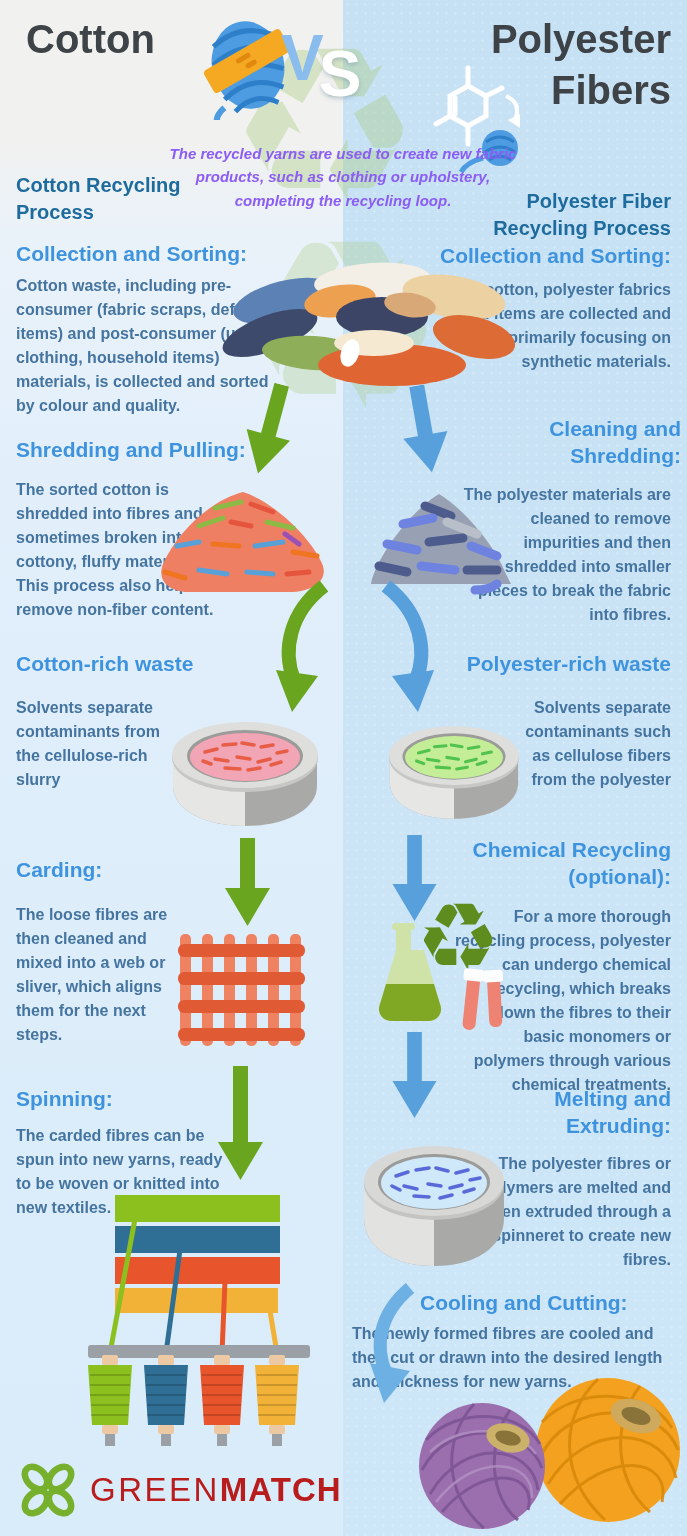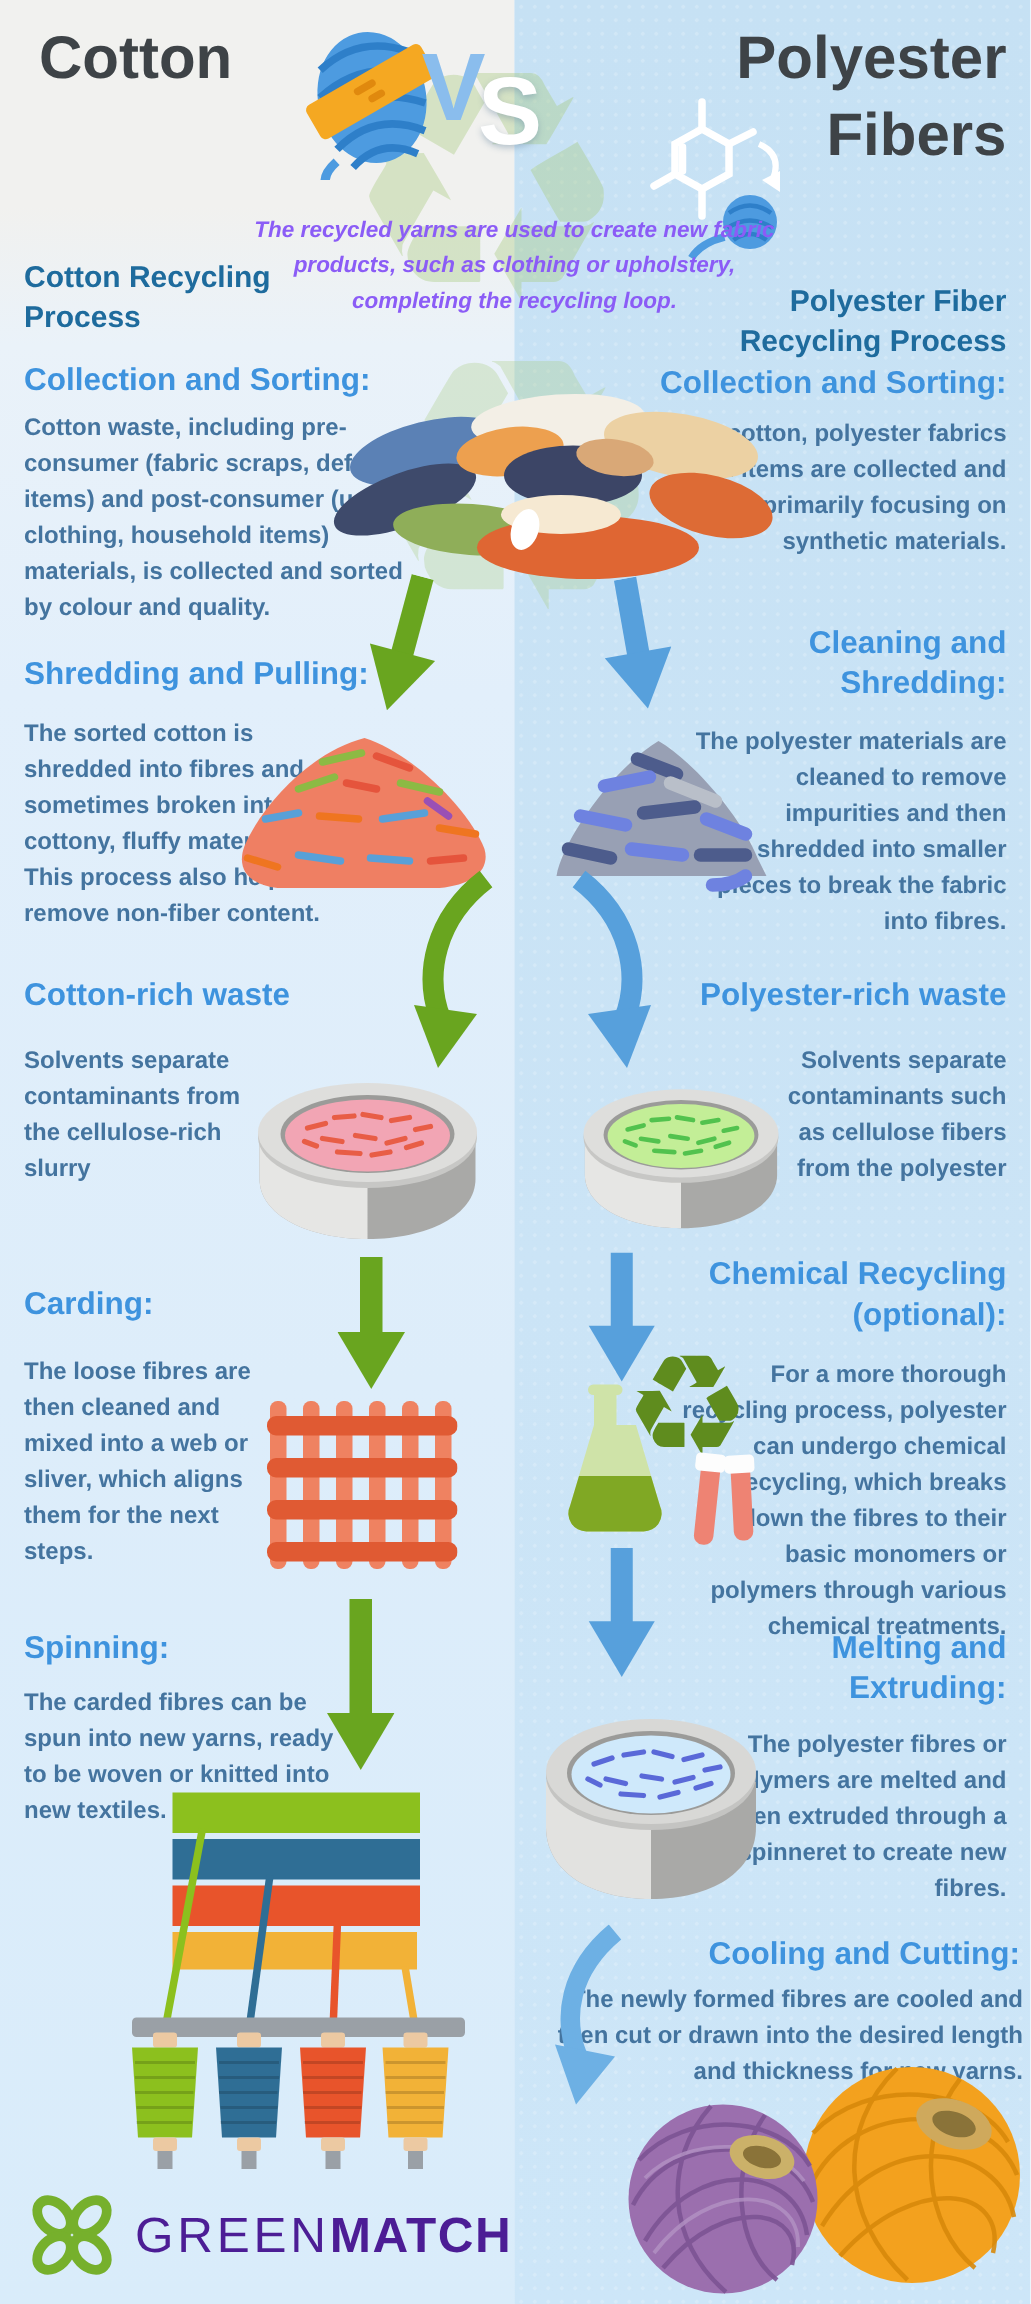--- a/index.html
+++ b/index.html
@@ -22,23 +22,23 @@
   .vs{left:281px;top:26px;white-space:nowrap;}
   .vs span{font-size:64px;font-weight:bold;line-height:1;}
   .vs-v{color:#8abded;}
   .vs-s{color:#ffffff;position:relative;top:16px;left:-5px;text-shadow:0 2px 4px rgba(110,140,165,0.45);}
   .subtitle{left:155px;top:142px;width:376px;text-align:center;font-style:italic;
     font-size:15px;font-weight:600;color:#8b5cf6;line-height:1.55;}
   .col-header{font-size:20px;font-weight:bold;color:#1e6b9d;line-height:1.35;}
   .h-blue{font-size:21px;font-weight:bold;color:#3e93de;line-height:1.3;}
   .body-txt{font-size:16px;font-weight:600;color:#44749f;line-height:1.5;}
   .r{text-align:right;}
-  .c{text-align:right;}
+  .c{text-align:left;}
   .footer-logo{left:20px;top:1462px;display:flex;align-items:center;}
-  .brand{font-size:33px;color:#4c1d95;margin-left:14px;letter-spacing:2.5px;}
+  .brand{font-size:33px;color:#b91c1c;margin-left:14px;letter-spacing:2.5px;}
   .brand b{letter-spacing:1px;}
   svg{display:block;}
 </style>
 </head>
 <body>
 
 <div class="canvas">
 
   <div class="abs bg-left"></div>
   <div class="abs bg-right"></div>
@@ -114,21 +114,21 @@
 
   <div class="abs h-blue" style="left:16px;top:856px;">Carding:</div>
   <div class="abs body-txt" style="left:16px;top:903px;width:172px;">The loose fibres are then cleaned and mixed into a web or sliver, which aligns them for the next steps.</div>
 
   <div class="abs h-blue" style="left:16px;top:1085px;">Spinning:</div>
   <div class="abs body-txt" style="left:16px;top:1124px;width:222px;">The carded fibres can be spun into new yarns, ready to be woven or knitted into new textiles.</div>
 
   <div class="abs h-blue r" style="right:16px;top:242px;">Collection and Sorting:</div>
   <div class="abs body-txt r" style="right:16px;top:278px;width:232px;">Like cotton, polyester fabrics and items are collected and sorted, primarily focusing on synthetic materials.</div>
 
-  <div class="abs h-blue r" style="right:16px;top:415px;width:180px;">Cleaning and Shredding:</div>
+  <div class="abs h-blue r" style="right:6px;top:415px;width:180px;">Cleaning and Shredding:</div>
   <div class="abs body-txt r" style="right:16px;top:483px;width:212px;">The polyester materials are cleaned to remove impurities and then shredded into smaller pieces to break the fabric into fibres.</div>
 
   <div class="abs h-blue r" style="right:16px;top:650px;">Polyester-rich waste</div>
   <div class="abs body-txt r" style="right:16px;top:696px;width:160px;">Solvents separate contaminants such as cellulose fibers from the polyester</div>
 
   <div class="abs h-blue r" style="right:16px;top:836px;width:230px;">Chemical Recycling (optional):</div>
   <div class="abs body-txt r" style="right:16px;top:905px;width:222px;">For a more thorough recycling process, polyester can undergo chemical recycling, which breaks down the fibres to their basic monomers or polymers through various chemical treatments.</div>
 
   <div class="abs h-blue r" style="right:16px;top:1085px;width:175px;">Melting and Extruding:</div>
   <div class="abs body-txt r" style="right:16px;top:1152px;width:205px;">The polyester fibres or polymers are melted and then extruded through a spinneret to create new fibres.</div>

